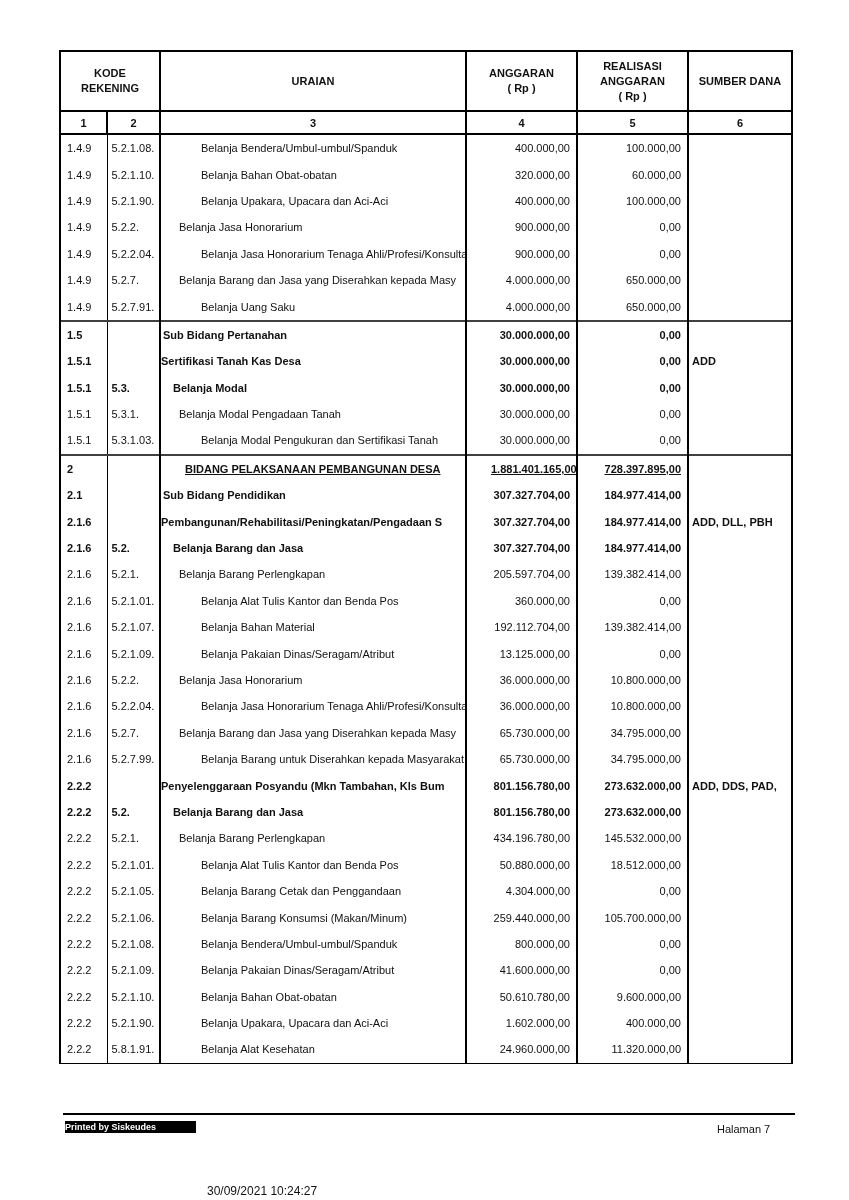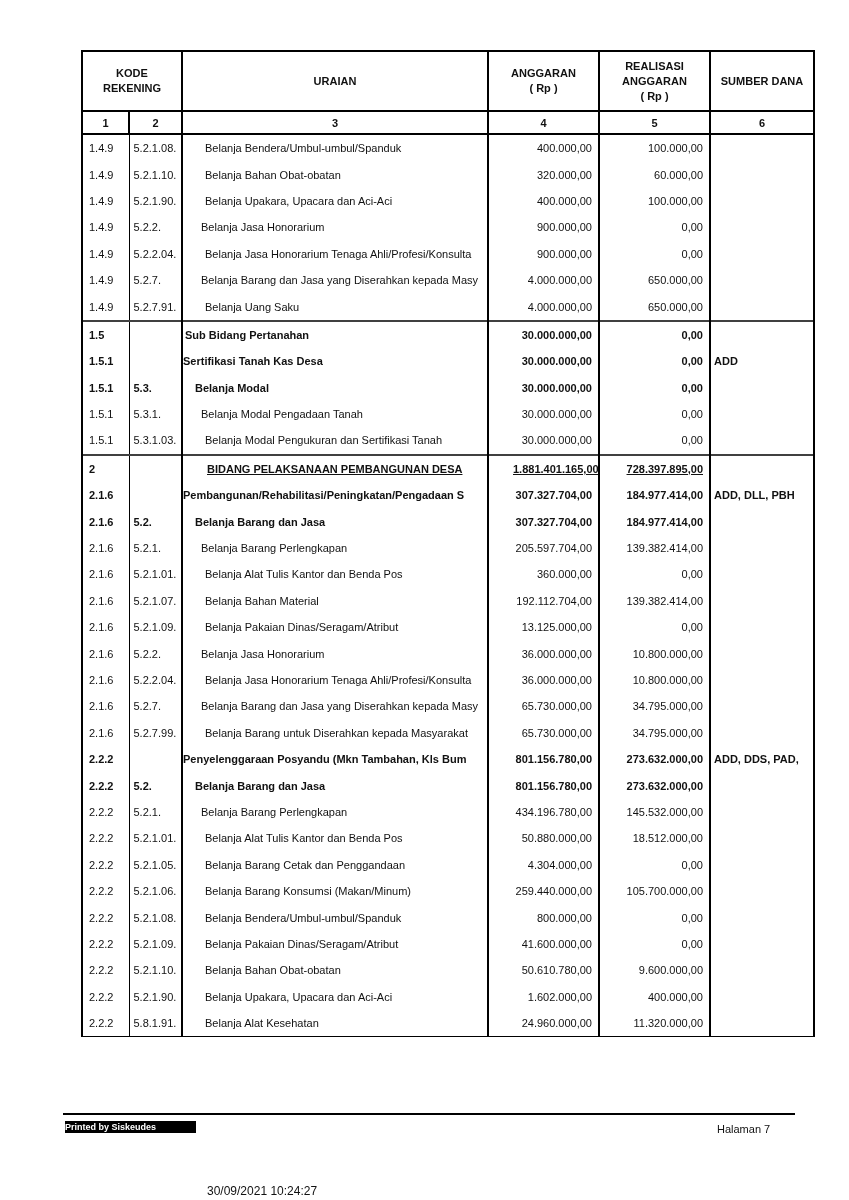--- a/index.html
+++ b/index.html
@@ -1,18 +1,18 @@
 <!DOCTYPE html>
 <html><head>
 <meta charset="utf-8">
 <style>
   html, body { margin: 0; padding: 0; background: #ffffff; }
   body { width: 849px; height: 1200px; position: relative; overflow: hidden;
          font-family: "Liberation Sans", sans-serif; color: #111; }
-  .sheet { position: absolute; left: 81px; top: 50px; width: 732px; }
+  .sheet { position: absolute; left: 59px; top: 50px; width: 732px; }
   table { border-collapse: collapse; width: 732px; table-layout: fixed; }
   col.c1 { width: 47px; } col.c2 { width: 53px; } col.c3 { width: 306px; }
   col.c4 { width: 111px; } col.c5 { width: 111px; } col.c6 { width: 104px; }
   th { border: 2px solid #000; font-weight: bold; font-size: 11px; text-align: center; padding: 0; }
   thead tr.h1 th { height: 58px; line-height: 15px; }
   thead tr.h2 th { height: 21px; font-size: 11px; }
   td { font-size: 11px; padding: 0 4px; height: 26.4px; white-space: nowrap; overflow: hidden;
        border-left: 2px solid #000; border-right: 2px solid #000; vertical-align: middle; }
   td.c1 { border-right: 1px solid #000; padding-left: 6px; }
   td.c2 { border-left: 1px solid #000; }
@@ -20,21 +20,21 @@
   td.src { padding-left: 3px; }
   tr.sec-start td { border-top: 2px solid #404040; }
   tbody tr:last-child td { border-bottom: 1px solid #000; }
   tr.bold td { font-weight: bold; }
   tr.bidang td.u { text-decoration: underline; padding-left: 24px; }
   td.uraian { text-overflow: clip; }
   .ind0 { padding-left: 2px; margin-left: 17px; }
   .ind1 { padding-left: 0; }
   .ind2 { padding-left: 12px; }
   .ind3 { padding-left: 18px; }
-  .ind4 { padding-left: 22px; }
+  .ind4 { padding-left: 40px; }
   .footer-line { position: absolute; left: 63px; top: 1113px; width: 732px; height: 2px; background: #000; }
   .printed { position: absolute; left: 65px; top: 1121px; width: 131px; height: 12px; background: #000;
              color: #fff; font-size: 9px; font-weight: bold; line-height: 12px; }
   .timestamp { position: absolute; left: 207px; top: 1184px; font-size: 12px; }
   .page-no { position: absolute; left: 717px; top: 1123px; font-size: 11px; }
 </style>
 </head>
 <body>
 
 <div class="sheet">
@@ -172,20 +172,28 @@
         </tr>
         <tr class="bold bidang sec-start">
           <td class="c1">2</td>
           <td class="c2"></td>
           <td class="uraian ind0 u">BIDANG PELAKSANAAN PEMBANGUNAN DESA</td>
           <td class="num u">1.881.401.165,00</td>
           <td class="num u">728.397.895,00</td>
           <td class="src"></td>
         </tr>
         <tr class="bold">
+          <td class="c1">2.1</td>
+          <td class="c2"></td>
+          <td class="uraian ind0">Sub Bidang Pendidikan</td>
+          <td class="num">307.327.704,00</td>
+          <td class="num">184.977.414,00</td>
+          <td class="src"></td>
+        </tr>
+        <tr class="bold">
           <td class="c1">2.1.6</td>
           <td class="c2"></td>
           <td class="uraian ind1">Pembangunan/Rehabilitasi/Peningkatan/Pengadaan S</td>
           <td class="num">307.327.704,00</td>
           <td class="num">184.977.414,00</td>
           <td class="src">ADD, DLL, PBH</td>
         </tr>
         <tr class="bold">
           <td class="c1">2.1.6</td>
           <td class="c2">5.2.</td>

